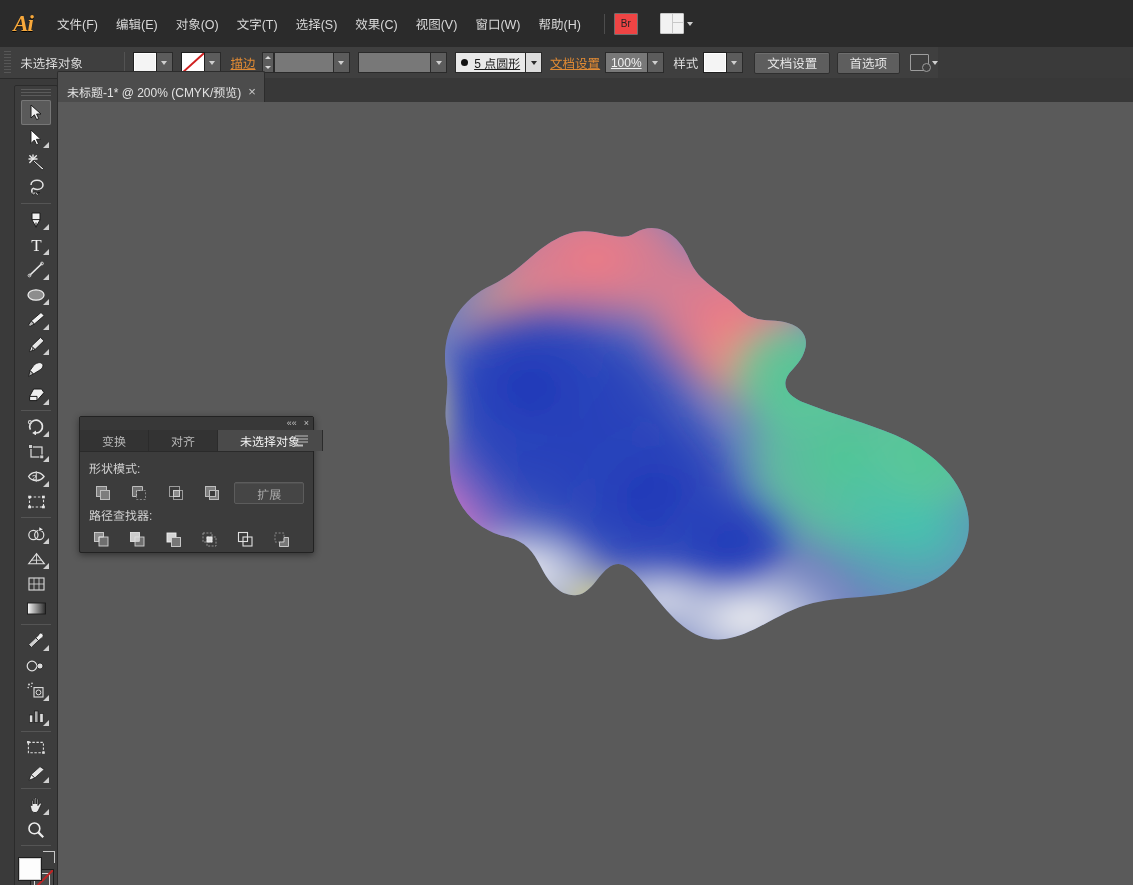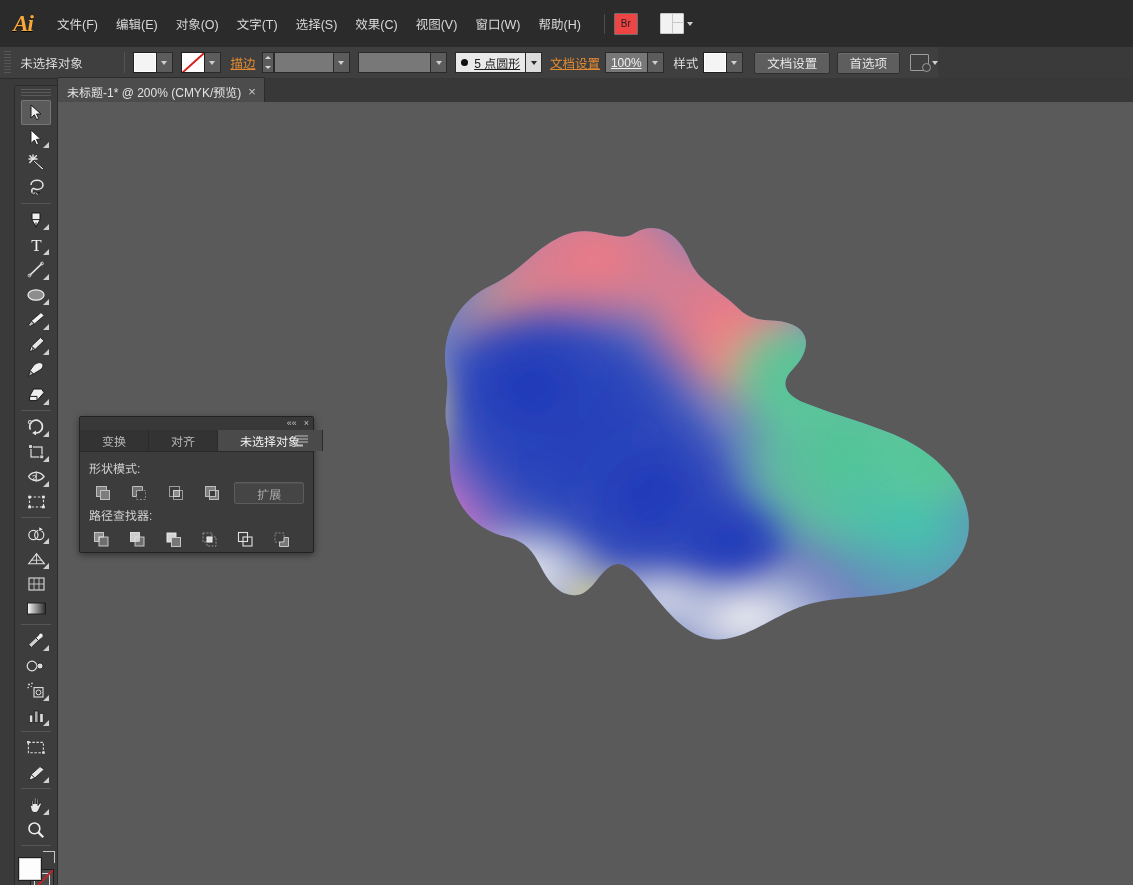--- a/index.html
+++ b/index.html
@@ -126,21 +126,21 @@
     border:1px solid #9d9d9d;background:#3f3f3f;border-radius:50%;
   }
 
   
   .tabbar{
     position:absolute;left:57px;top:78px;width:1076px;height:24px;
     background:#383838;display:flex;align-items:flex-end;
   }
   .doc-tab{
     height:22px;background:#4c4c4c;border:1px solid #2c2c2c;border-bottom:none;
-    display:flex;align-items:center;gap:7px;padding:2px 8px 0 9px;
+    display:flex;align-items:center;gap:7px;padding:8px 8px 0 9px;
     font-size:12px;color:#e2e2e2;white-space:nowrap;
     border-radius:2px 2px 0 0;
   }
   .doc-tab .close{
     font-size:13px;color:#c9c9c9;line-height:1;cursor:pointer;
   }
 
   
   .toolbar{
     position:absolute;left:14px;top:85px;width:42px;height:800px;

